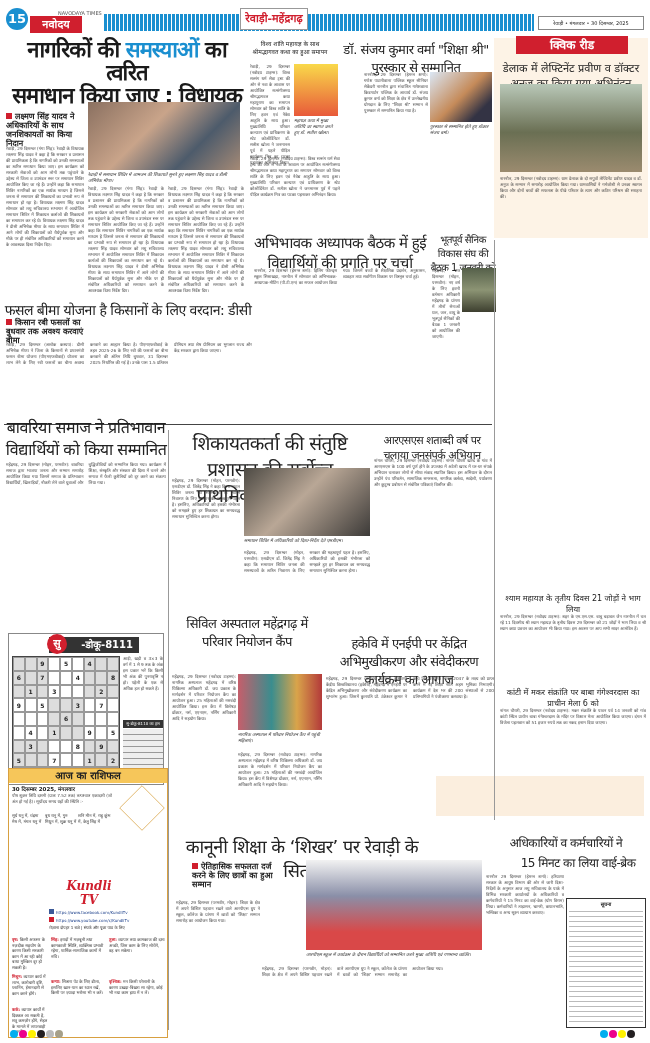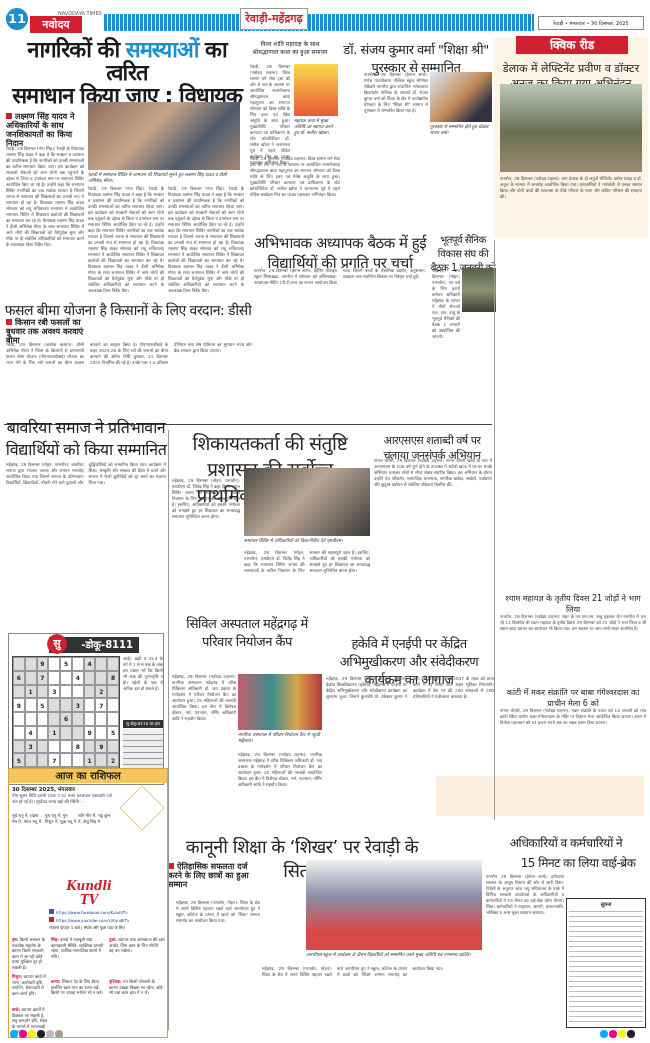--- a/index.html
+++ b/index.html
@@ -37,21 +37,21 @@
 .zod{font-size:4.2px;line-height:5.5px;color:#333}
 .zod b{color:#d01f2e}
 .cmyk{left:10px;top:1030px;display:flex;gap:1px}
 .cmyk span{width:8px;height:8px;border-radius:50%}
 .pinkbox{left:436px;top:776px;width:208px;height:40px;background:#fbeede}
 </style>
 </head>
 <body>
 
 <div class="abs masthead">
-  <div class="abs pgnum">11</div>
+  <div class="abs pgnum">15</div>
   <div class="abs brandsmall">NAVODAYA TIMES</div>
   <div class="abs brand">नवोदय टाइम्स</div>
   <div class="abs stripes"></div>
   <div class="abs city">रेवाड़ी-महेंद्रगढ़</div>
   <div class="abs dateline">रेवाड़ी • मंगलवार • 30 दिसम्बर, 2025</div>
 </div>
 
 <div class="abs" style="left:4px;top:38px;width:246px">
   <h1 class="hl-big">
     <span>नागरिकों की </span><span class="blue">समस्याओं</span><span> का त्वरित</span>
@@ -231,21 +231,21 @@
 <div class="abs photo" style="left:238px;top:674px;width:84px;height:56px;background:linear-gradient(90deg,#c65e6b,#3a8d8e 40%,#d9a44a 70%,#b33a3a)"></div>
 <div class="abs caption" style="left:238px;top:732px;width:84px">नागरिक अस्पताल में परिवार नियोजन कैंप में पहुंची महिलाएं।</div>
 <div class="abs body" style="left:238px;top:752px;width:84px;height:52px;overflow:hidden">महेंद्रगढ़, 29 दिसम्बर (नवोदय टाइम्स): नागरिक अस्पताल महेंद्रगढ़ में वरिष्ठ चिकित्सा अधिकारी डॉ. जय प्रकाश के मार्गदर्शन में परिवार नियोजन कैंप का आयोजन हुआ। 25 महिलाओं की नसबंदी आयोजित किया। इस कैंप में विशेषज्ञ डॉक्टर, नर्स, एएनएम, नर्सिंग अधिकारी आदि ने सहयोग किया।</div>
 
 <div class="abs hl-mid" style="left:324px;top:634px;width:170px;font-size:13px">हकेवि में एनईपी पर केंद्रित अभिमुखीकरण और संवेदीकरण कार्यक्रम का आगाज</div>
 <div class="abs body" style="left:326px;top:676px;width:168px;height:128px;overflow:hidden;column-count:2;column-gap:6px">महेंद्रगढ़, 29 दिसम्बर (नवोदय टाइम्स): हरियाणा केंद्रीय विश्वविद्यालय (हकेवि), महेंद्रगढ़ में एनईपी पर केंद्रित अभिमुखीकरण और संवेदीकरण कार्यक्रम का शुभारंभ हुआ। जिसमें कुलपति प्रो. टंकेश्वर कुमार ने कहा कि विकसित भारत 2047 के लक्ष्य को प्राप्त करने में नई शिक्षा नीति अहम भूमिका निभाएगी। कार्यक्रम में देश भर की 200 संस्थाओं से 200 प्रतिभागियों ने पंजीकरण करवाया है।</div>
 
 <div class="abs pinkbox"></div>
 
 <div class="abs hl-mid" style="left:172px;top:834px;width:260px;font-size:18px">कानूनी शिक्षा के ‘शिखर’ पर रेवाड़ी के सितारे</div>
-<div class="abs sub" style="left:168px;top:862px;width:84px">ऐतिहासिक सफलता दर्ज करने के लिए छात्रों का हुआ सम्मान</div>
+<div class="abs sub" style="left:192px;top:862px;width:84px">ऐतिहासिक सफलता दर्ज करने के लिए छात्रों का हुआ सम्मान</div>
 <div class="abs body" style="left:176px;top:900px;width:84px;height:130px;overflow:hidden">महेंद्रगढ़, 29 दिसम्बर (परमवीर, मोहन): शिक्षा के क्षेत्र में अपने विशिष्ट पहचान रखने वाले आरपीएस ग्रुप ने स्कूल, कॉलेज के प्रांगण में छात्रों को 'शिक्षा' सम्मान समारोह का आयोजन किया गया।</div>
 <div class="abs photo" style="left:306px;top:860px;width:176px;height:90px;background:linear-gradient(#f2f2f2,#8a8fa8 40%,#d94848 80%)"></div>
 <div class="abs caption" style="left:306px;top:952px;width:176px">आरपीएस स्कूल में कार्यक्रम के दौरान विद्यार्थियों को सम्मानित करते मुख्य अतिथि एवं गणमान्य व्यक्ति।</div>
 <div class="abs body" style="left:262px;top:966px;width:220px;height:64px;overflow:hidden;column-count:3;column-gap:5px">महेंद्रगढ़, 29 दिसम्बर (परमवीर, मोहन): शिक्षा के क्षेत्र में अपने विशिष्ट पहचान रखने वाले आरपीएस ग्रुप ने स्कूल, कॉलेज के प्रांगण में छात्रों को 'शिक्षा' सम्मान समारोह का आयोजन किया गया।</div>
 
 <div class="abs hl-mid" style="left:484px;top:834px;width:164px;font-size:12px">अधिकारियों व कर्मचारियों ने</div>
 <div class="abs hl-mid" style="left:496px;top:854px;width:164px;font-size:12px">15 मिनट का लिया वाई-ब्रेक</div>
 <div class="abs body" style="left:486px;top:874px;width:78px;height:156px;overflow:hidden">नारनौल 29 दिसम्बर (हेमन्त शर्मा): हरियाणा सरकार के आयुष विभाग की ओर से जारी दिशा-निर्देशों के अनुसार आज लघु सचिवालय के पार्क में विभिन्न सरकारी कार्यालयों के अधिकारियों व कर्मचारियों ने 15 मिनट का वाई-ब्रेक (योग विराम) लिया। कर्मचारियों ने ताड़ासन, भ्रामरी, कपालभाति, भस्त्रिका व अन्य सूक्ष्म व्यायाम करवाए।</div>
 <div class="abs" style="left:566px;top:898px;width:80px;height:130px;border:1px solid #333;padding:2px">
   <div style="font:bold 5px 'DejaVu Sans',sans-serif;text-align:center">सूचना</div>

